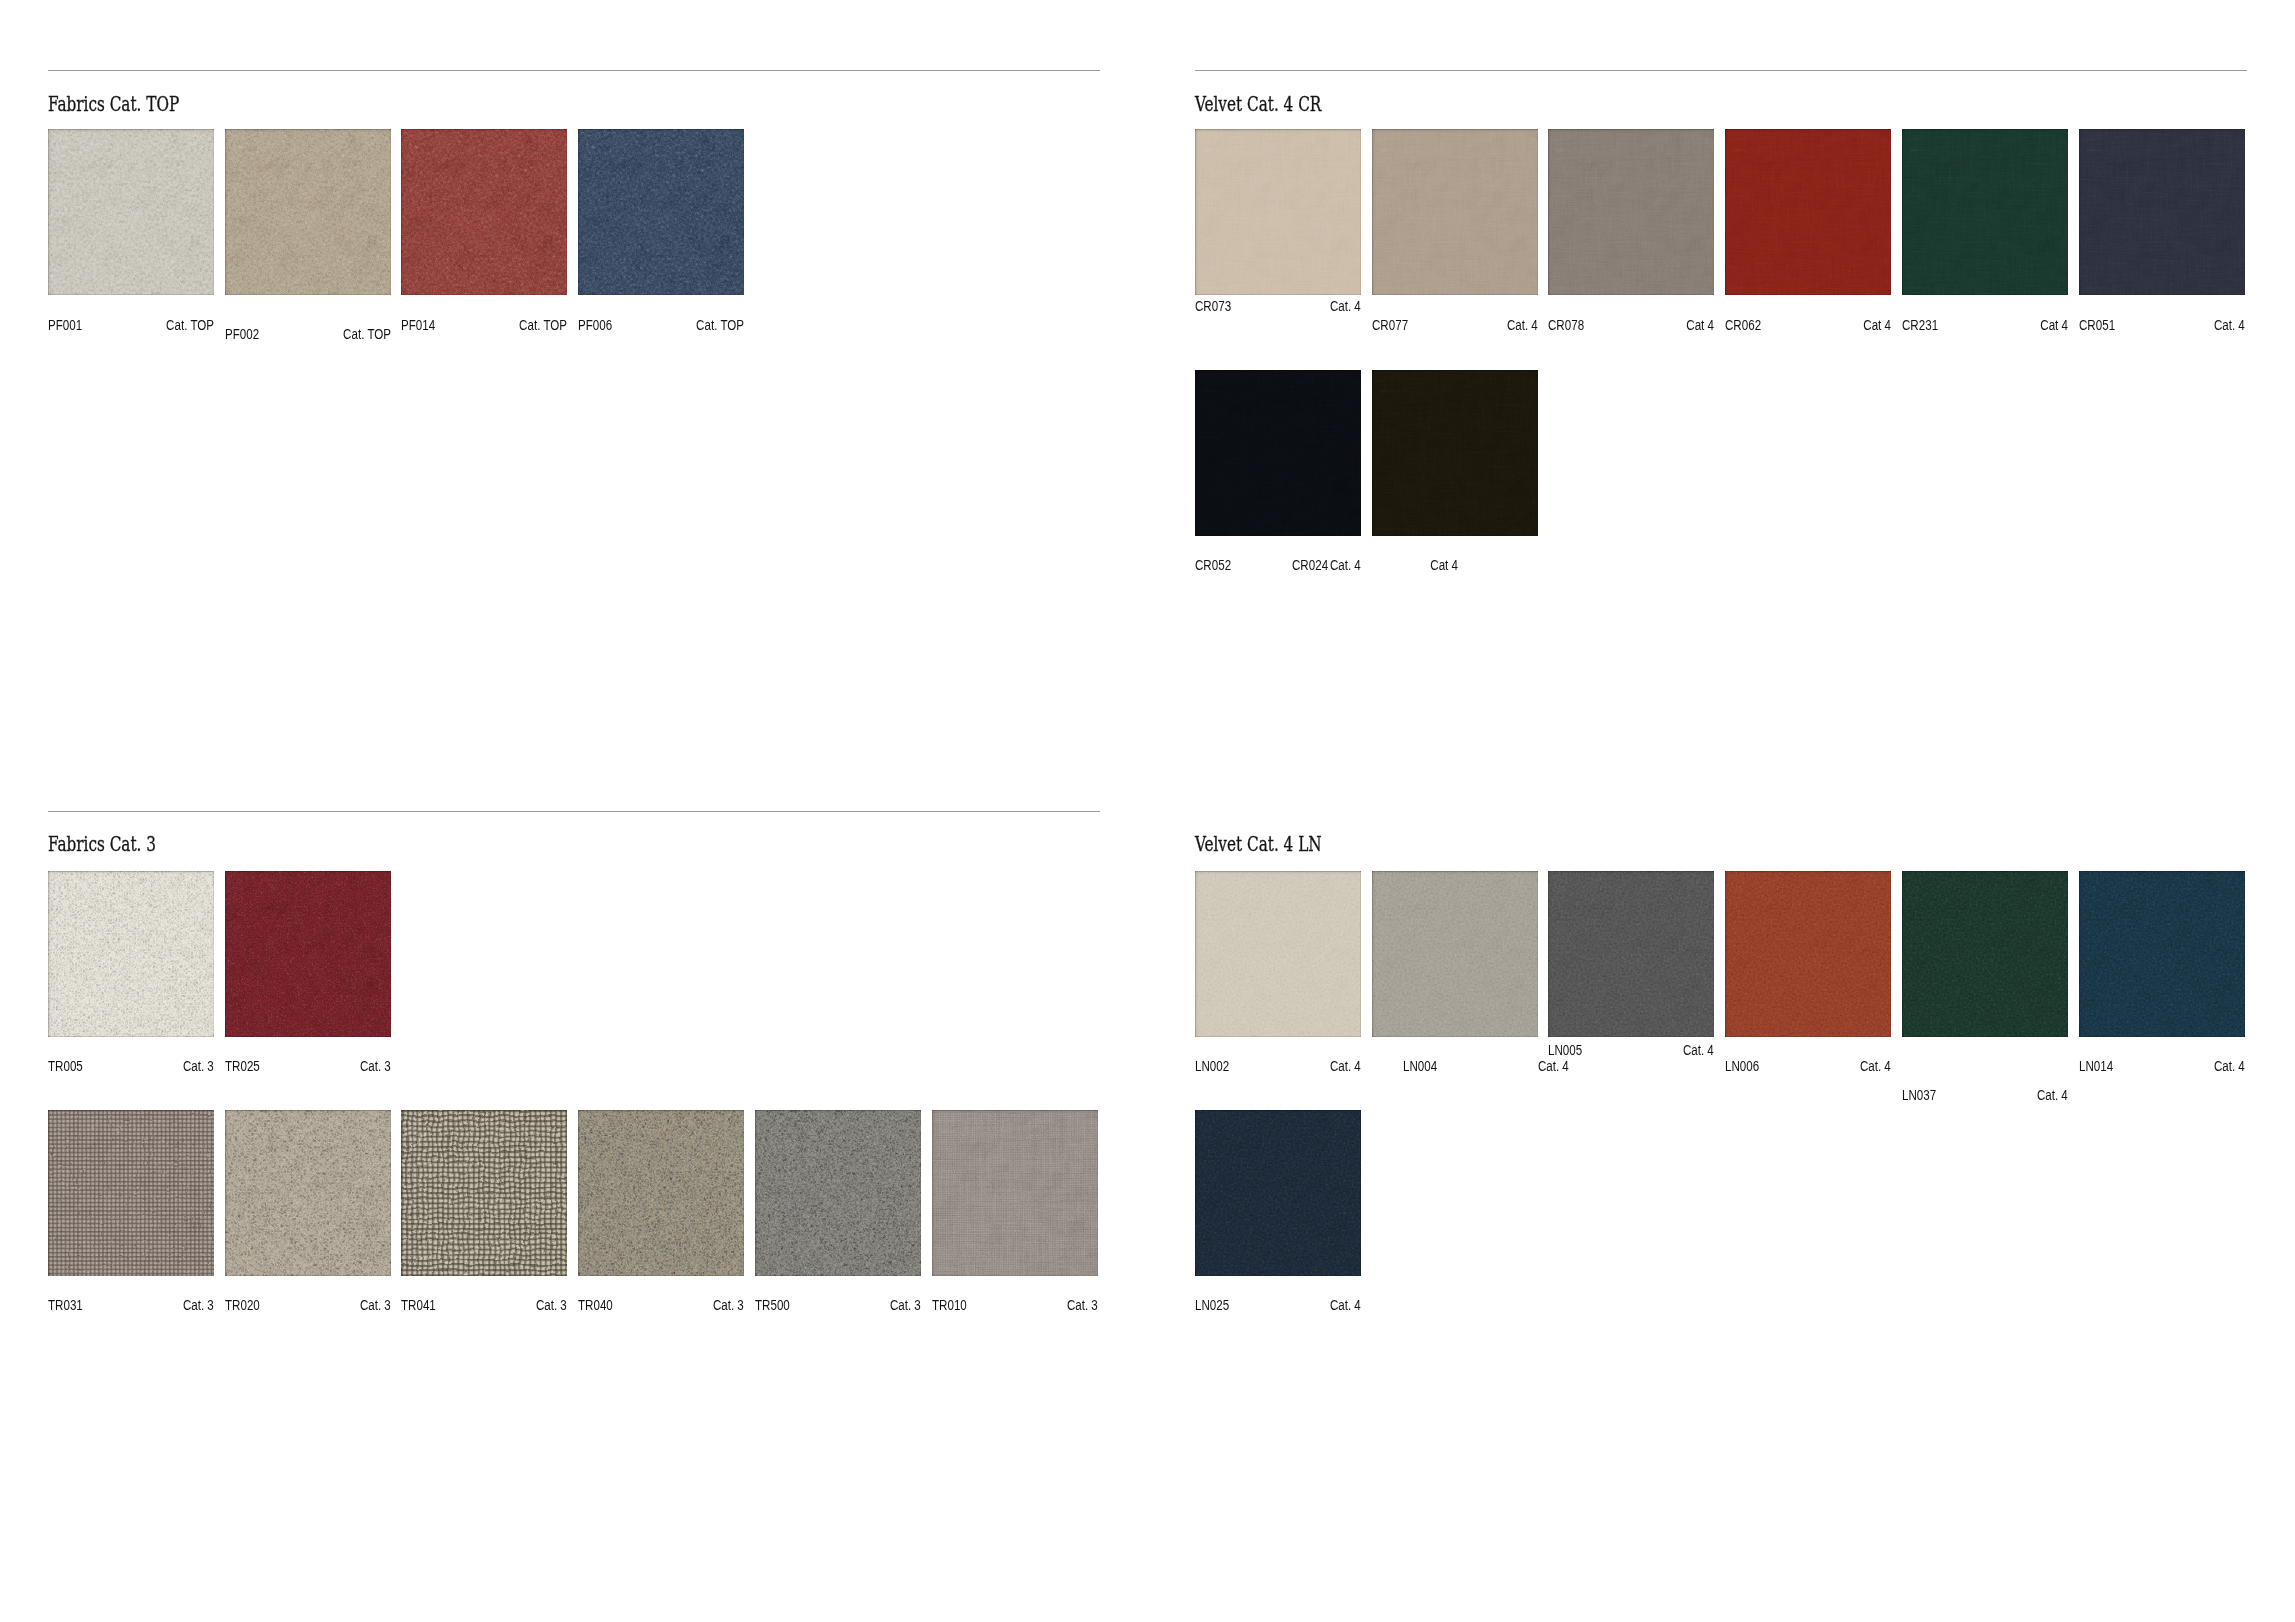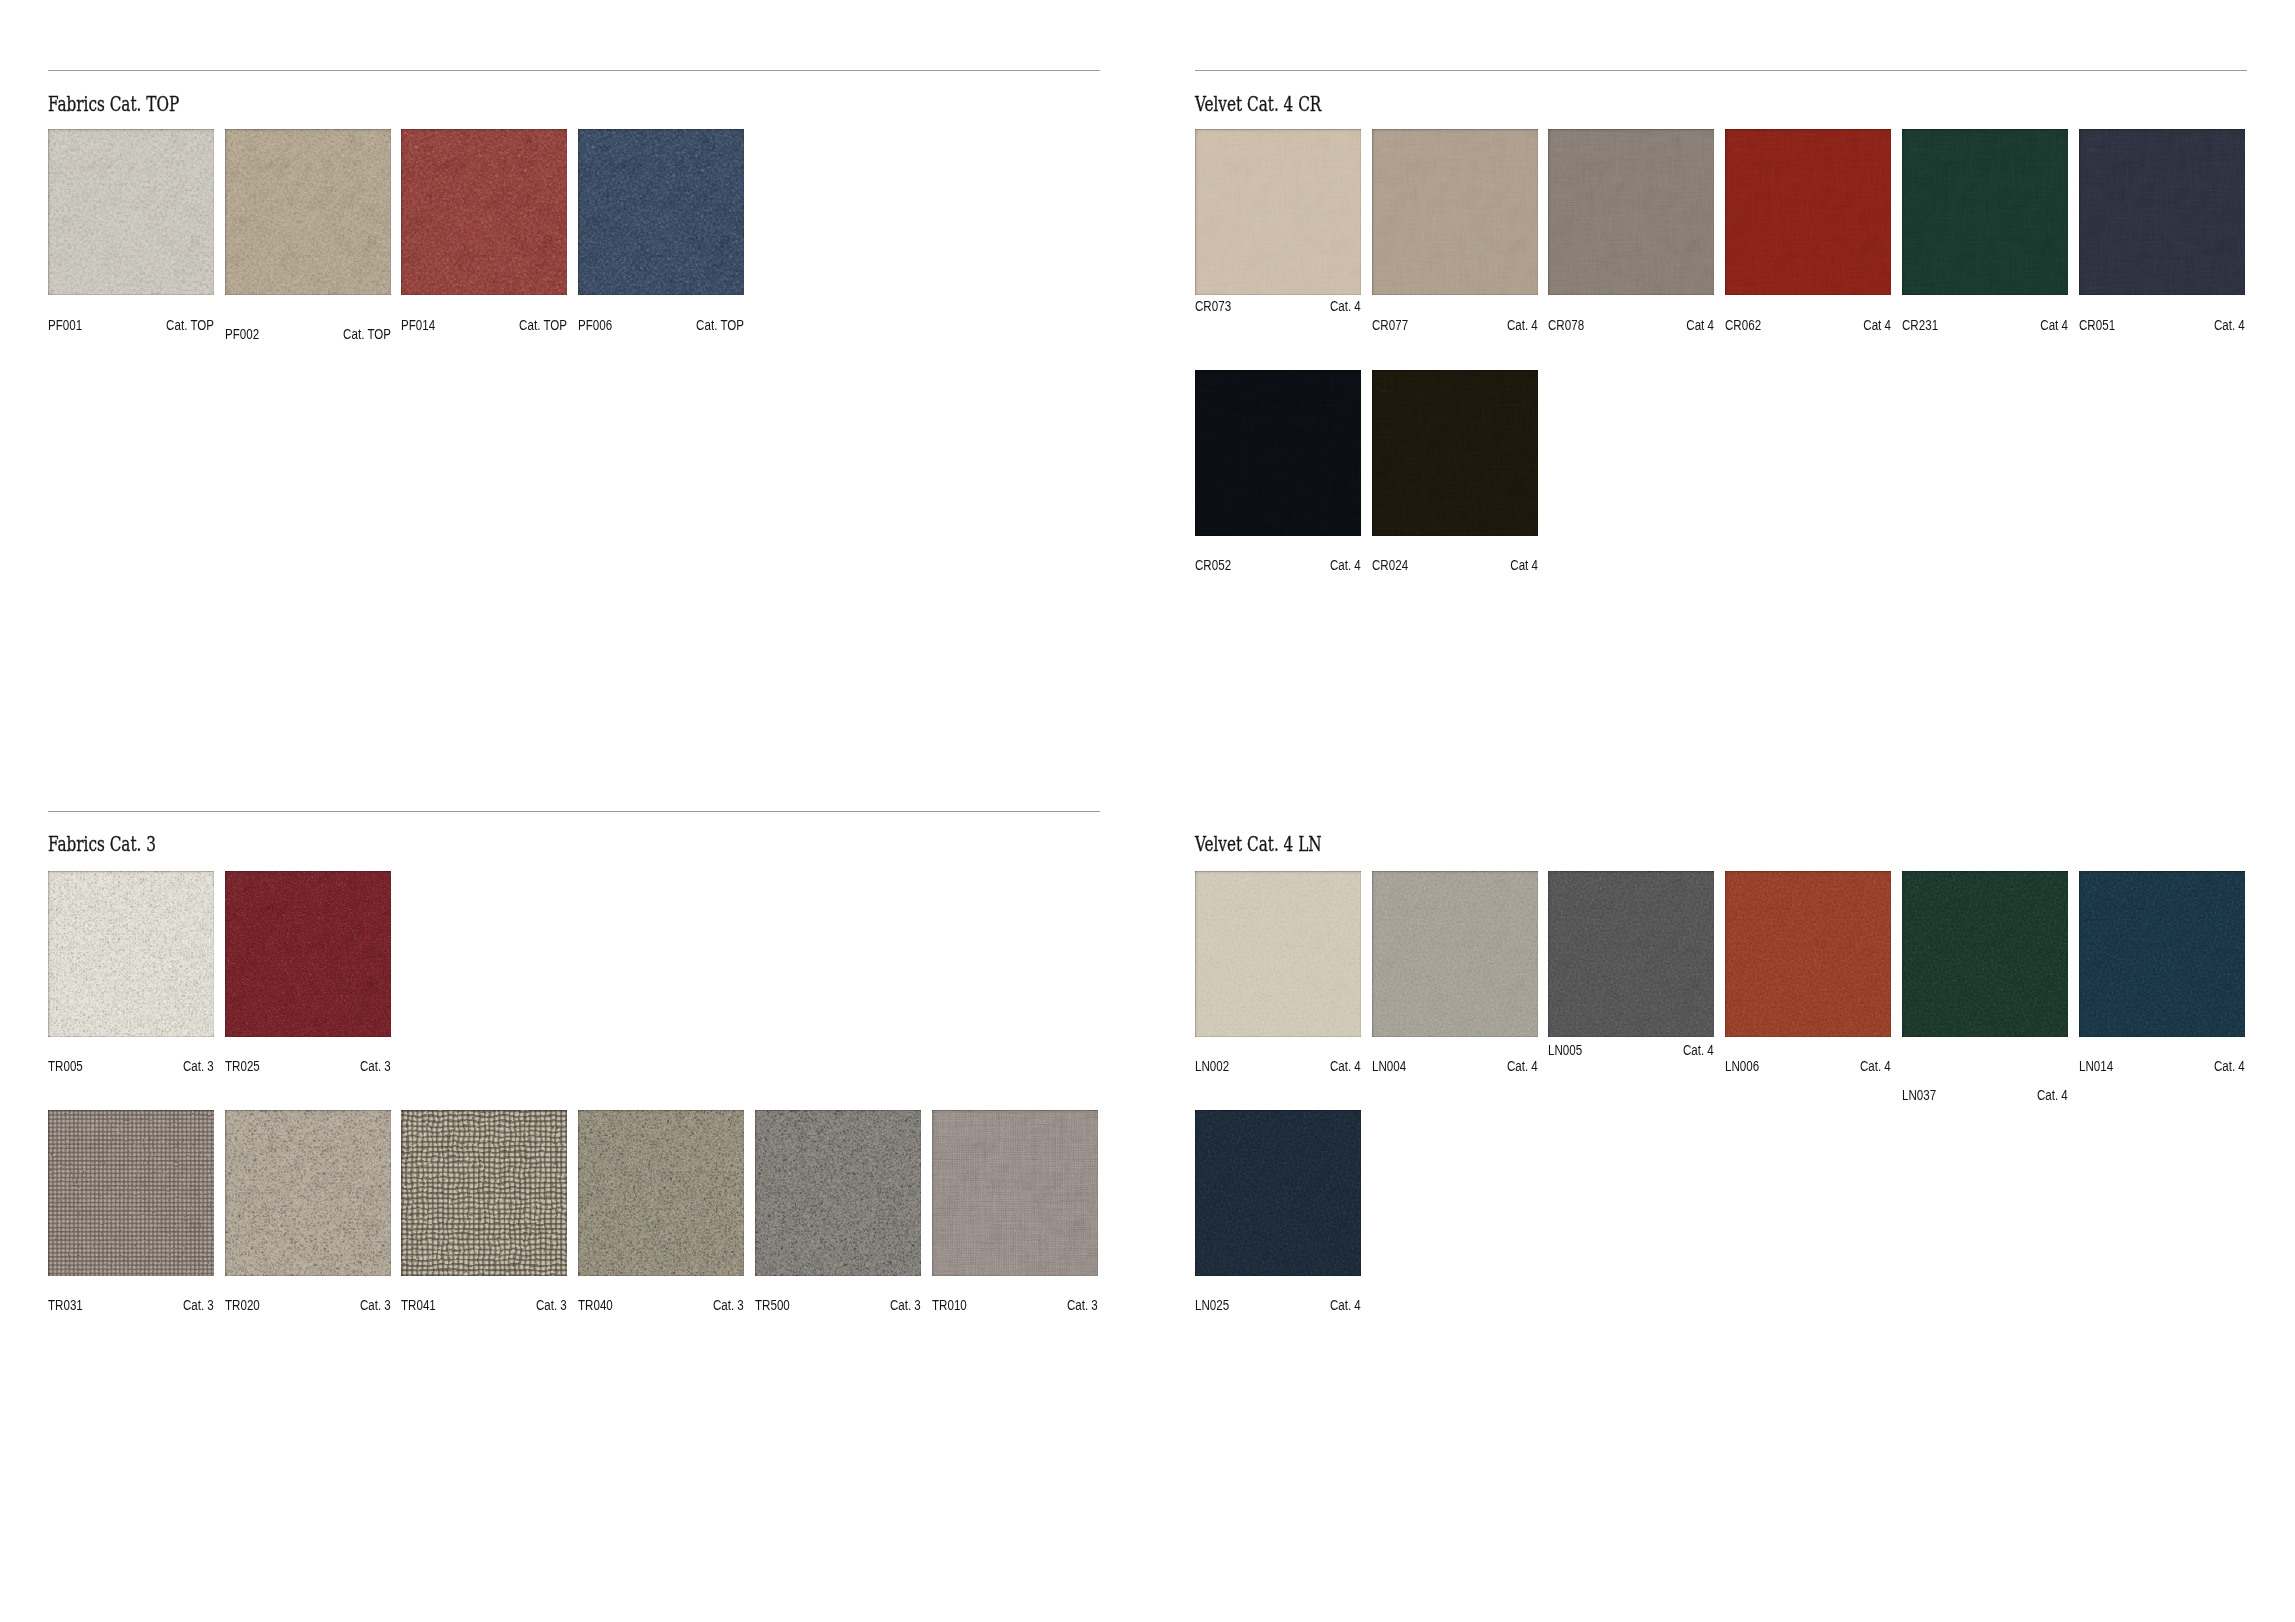--- a/index.html
+++ b/index.html
@@ -322,21 +322,21 @@
 <div class="sw" style="left:1372px;top:370px">
         <svg viewBox="0 0 181 181" width="166" height="166" preserveAspectRatio="none">
           <rect width="181" height="181" fill="#1d180c"></rect>
           <rect width="181" height="181" filter="url(#nz-warp)" style="mix-blend-mode:soft-light;opacity:0.22"></rect>
           <rect width="181" height="181" filter="url(#nz-weft)" style="mix-blend-mode:soft-light;opacity:0.19"></rect>
           <rect width="181" height="181" filter="url(#nz-fine)" style="mix-blend-mode:soft-light;opacity:0.26"></rect>
           <rect width="181" height="181" filter="url(#nz-cloud)" style="mix-blend-mode:soft-light;opacity:0.16"></rect>
           <use href="#edge-shade"></use>
         </svg>
       </div>
-<div class="lbl" style="left:1372px;top:559px">
+<div class="lbl" style="left:1292px;top:559px">
         <span class="code">CR024</span>
         <span class="cat">Cat 4</span>
       </div>
 </section>
 <section class="section">
 <div class="rule" style="left:48px;top:811px;width:1052px"></div>
 <h2 class="sec-title" style="left:48px;top:834px">Fabrics Cat. 3</h2>
 <div class="sw" style="left:48px;top:871px">
         <svg viewBox="0 0 181 181" width="166" height="166" preserveAspectRatio="none">
           <rect width="181" height="181" fill="#efece2"></rect>
@@ -477,21 +477,21 @@
       </div>
 <div class="sw" style="left:1372px;top:871px">
         <svg viewBox="0 0 181 181" width="166" height="166" preserveAspectRatio="none">
           <rect width="181" height="181" fill="#a9a49a"></rect>
           <rect width="181" height="181" filter="url(#nz-nap)" style="mix-blend-mode:soft-light;opacity:0.72"></rect>
           <rect width="181" height="181" filter="url(#nz-cloud)" style="mix-blend-mode:soft-light;opacity:0.16"></rect>
           <rect width="181" height="181" filter="url(#nz-fine)" style="mix-blend-mode:soft-light;opacity:0.3"></rect>
           <use href="#edge-shade"></use>
         </svg>
       </div>
-<div class="lbl" style="left:1372px;top:1060px">
+<div class="lbl" style="left:1403px;top:1060px">
         <span class="code">LN004</span>
         <span class="cat">Cat. 4</span>
       </div>
 <div class="sw" style="left:1548px;top:871px">
         <svg viewBox="0 0 181 181" width="166" height="166" preserveAspectRatio="none">
           <rect width="181" height="181" fill="#585859"></rect>
           <rect width="181" height="181" filter="url(#nz-nap)" style="mix-blend-mode:soft-light;opacity:0.72"></rect>
           <rect width="181" height="181" filter="url(#nz-cloud)" style="mix-blend-mode:soft-light;opacity:0.16"></rect>
           <rect width="181" height="181" filter="url(#nz-fine)" style="mix-blend-mode:soft-light;opacity:0.3"></rect>
           <use href="#edge-shade"></use>

